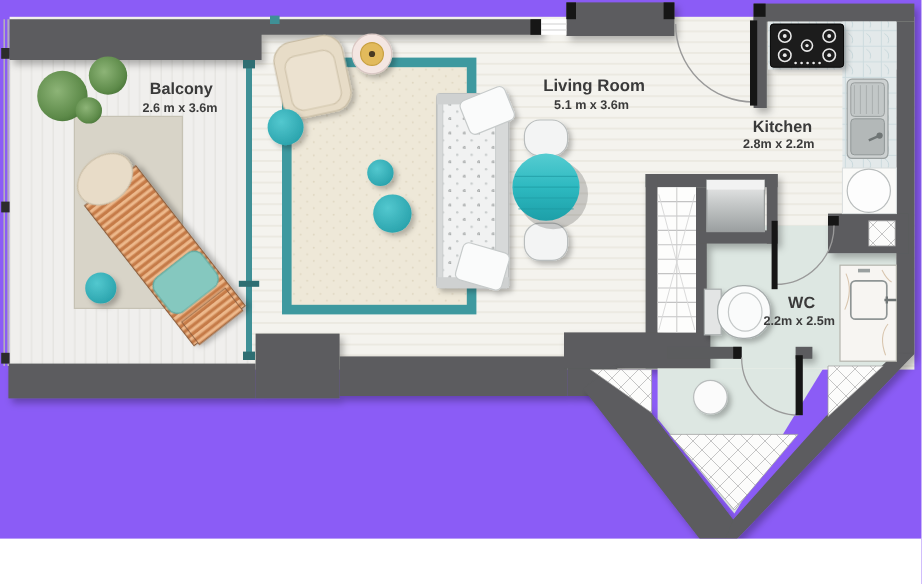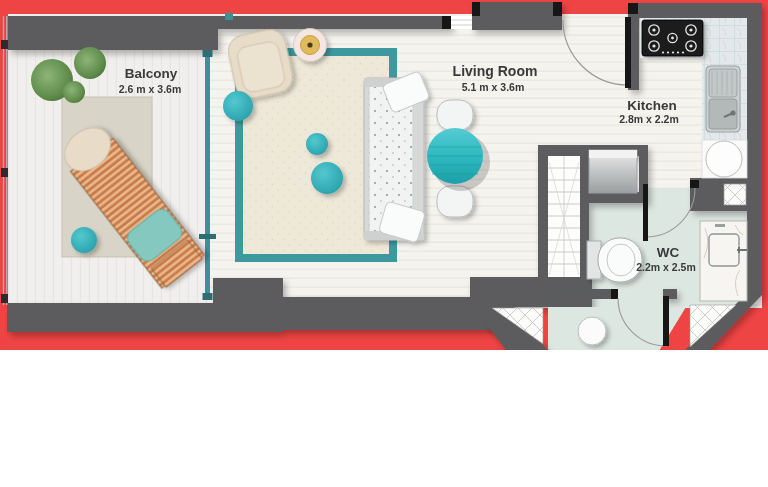--- a/index.html
+++ b/index.html
@@ -1,16 +1,16 @@
 <!DOCTYPE html>
 <html><head>
 <meta charset="utf-8">
 <style>
   html,body{margin:0;padding:0;background:#ffffff;}
-  .stage{position:relative;width:768px;height:350px;background:#ef4444;overflow:hidden;
+  .stage{position:relative;width:768px;height:449px;background:#8b5cf6;overflow:hidden;
          font-family:"Liberation Sans", sans-serif;}
   svg{display:block;}
   text{font-family:"Liberation Sans","DejaVu Sans",sans-serif;fill:#3a3a3a;}
   .room-name{font-size:13.5px;font-weight:700;}
   .room-size{font-size:10.5px;font-weight:700;}
   .lr-name{font-size:14px;font-weight:700;}
 </style>
 </head>
 <body>
 

